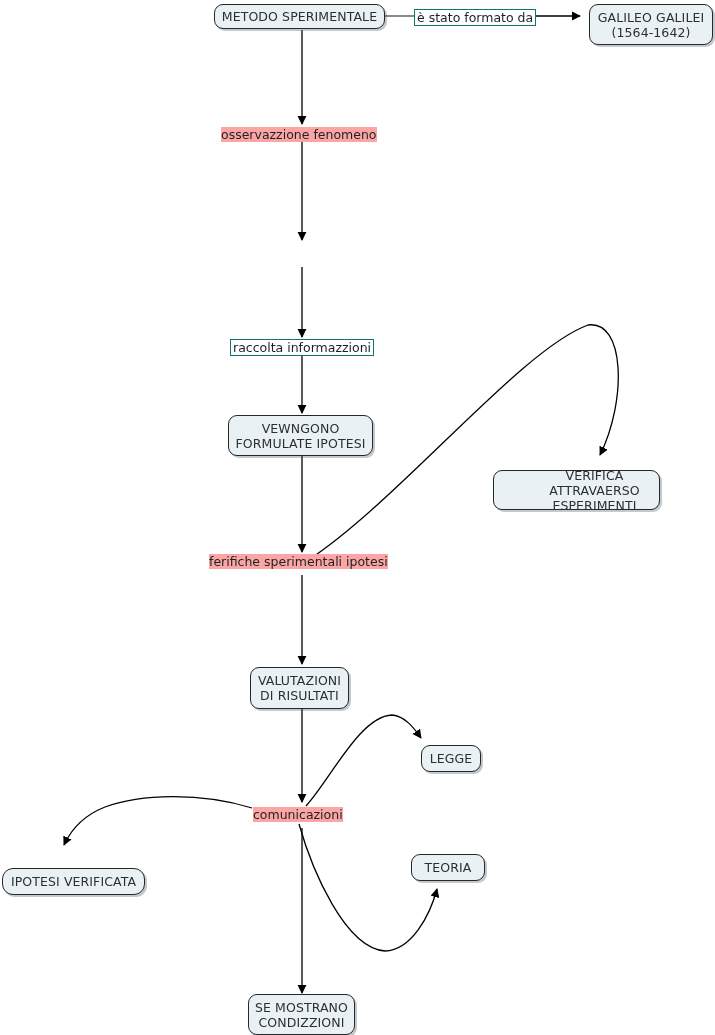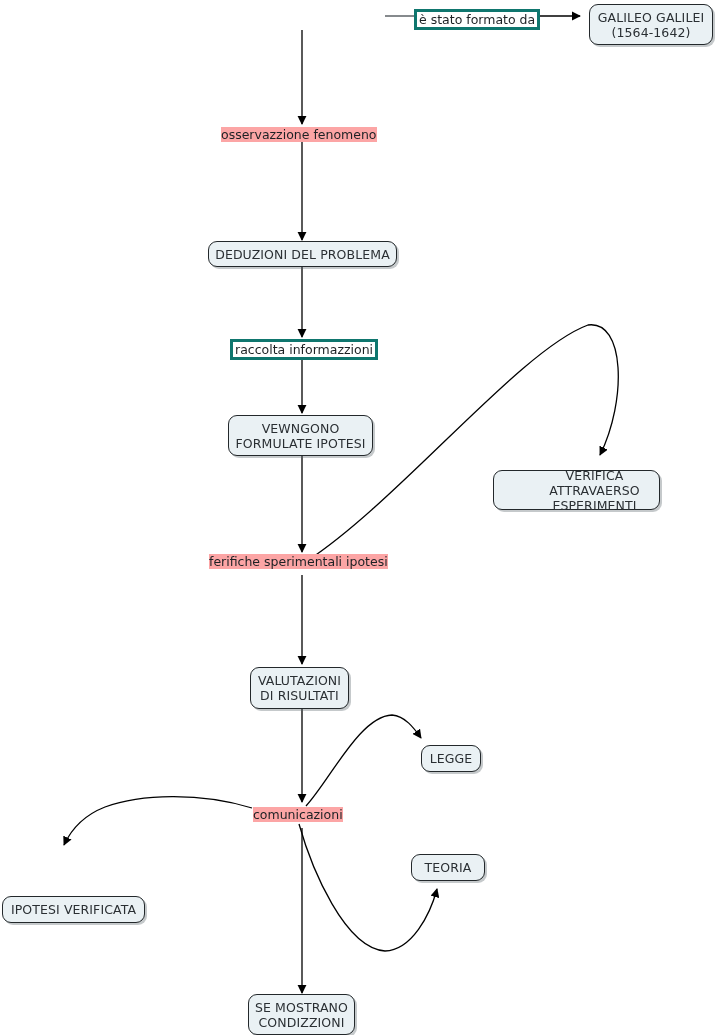--- a/index.html
+++ b/index.html
@@ -50,21 +50,21 @@
     position: absolute;
     color: #1d2124;
     font-size: 12.5px;
     line-height: 15px;
     text-align: center;
     background: #fca5a5;
     white-space: nowrap;
   }
   
   .linklabel.boxed {
-    border: 3px solid #0f766e;
+    border: 1px solid #0f766e;
     padding: 0 2px;
     background: #ffffff;
   }
 </style>
 </head>
 <body>
 
 <div id="canvas">
 
   <svg class="edges" viewBox="0 0 715 1035" xmlns="http://www.w3.org/2000/svg">
@@ -95,50 +95,50 @@
 
     <path d="M 306 806 C 330 780 360 716 392 715 C 405 716 414 728 421 738" fill="none" stroke="#000000" stroke-width="1.3" marker-end="url(#arrow)"></path>
 
     <path d="M 252 808 C 200 792 140 794 105 807 C 82 816 70 832 64 845" fill="none" stroke="#000000" stroke-width="1.3" marker-end="url(#arrow)"></path>
 
     <path d="M 299 824 C 312 870 345 948 385 951 C 412 950 430 915 437 889" fill="none" stroke="#000000" stroke-width="1.3" marker-end="url(#arrow)"></path>
 
     <line x1="302" y1="828" x2="302" y2="993" stroke="#000000" stroke-width="1.3" marker-end="url(#arrow)"></line>
   </svg>
 
+  <div class="node" style="left:214px; top:4px; width:171px; height:25px;">
+    <span>METODO SPERIMENTALE</span>
+  </div>
 
   <div class="node" style="left:589px; top:4px; width:124px; height:41px;">
     <span>GALILEO GALILEI
 (1564-1642)</span>
   </div>
 
-  <div class="node" style="left:208px; top:241px; width:189px; height:26px;">
-    <span>DEDUZIONI DEL PROBLEMA</span>
-  </div>
 
   <div class="node" style="left:228px; top:415px; width:145px; height:41px;">
     <span>VEWNGONO
 FORMULATE IPOTESI</span>
   </div>
 
   <div class="node" style="left:493px; top:470px; width:167px; height:40px;padding-left:36px;">
     <span>VERIFICA ATTRAVAERSO
 ESPERIMENTI</span>
   </div>
 
   <div class="node" style="left:250px; top:667px; width:99px; height:42px;">
     <span>VALUTAZIONI
 DI RISULTATI</span>
   </div>
 
   <div class="node" style="left:421px; top:745px; width:60px; height:27px;">
     <span>LEGGE</span>
   </div>
 
-  <div class="node" style="left:2px; top:896px; width:143px; height:27px;">
+  <div class="node" style="left:2px; top:868px; width:143px; height:27px;border-radius:11px;">
     <span>IPOTESI VERIFICATA</span>
   </div>
 
   <div class="node" style="left:411px; top:854px; width:74px; height:27px;">
     <span>TEORIA</span>
   </div>
 
   <div class="node" style="left:248px; top:994px; width:107px; height:41px;">
     <span>SE MOSTRANO
 CONDIZZIONI</span>

